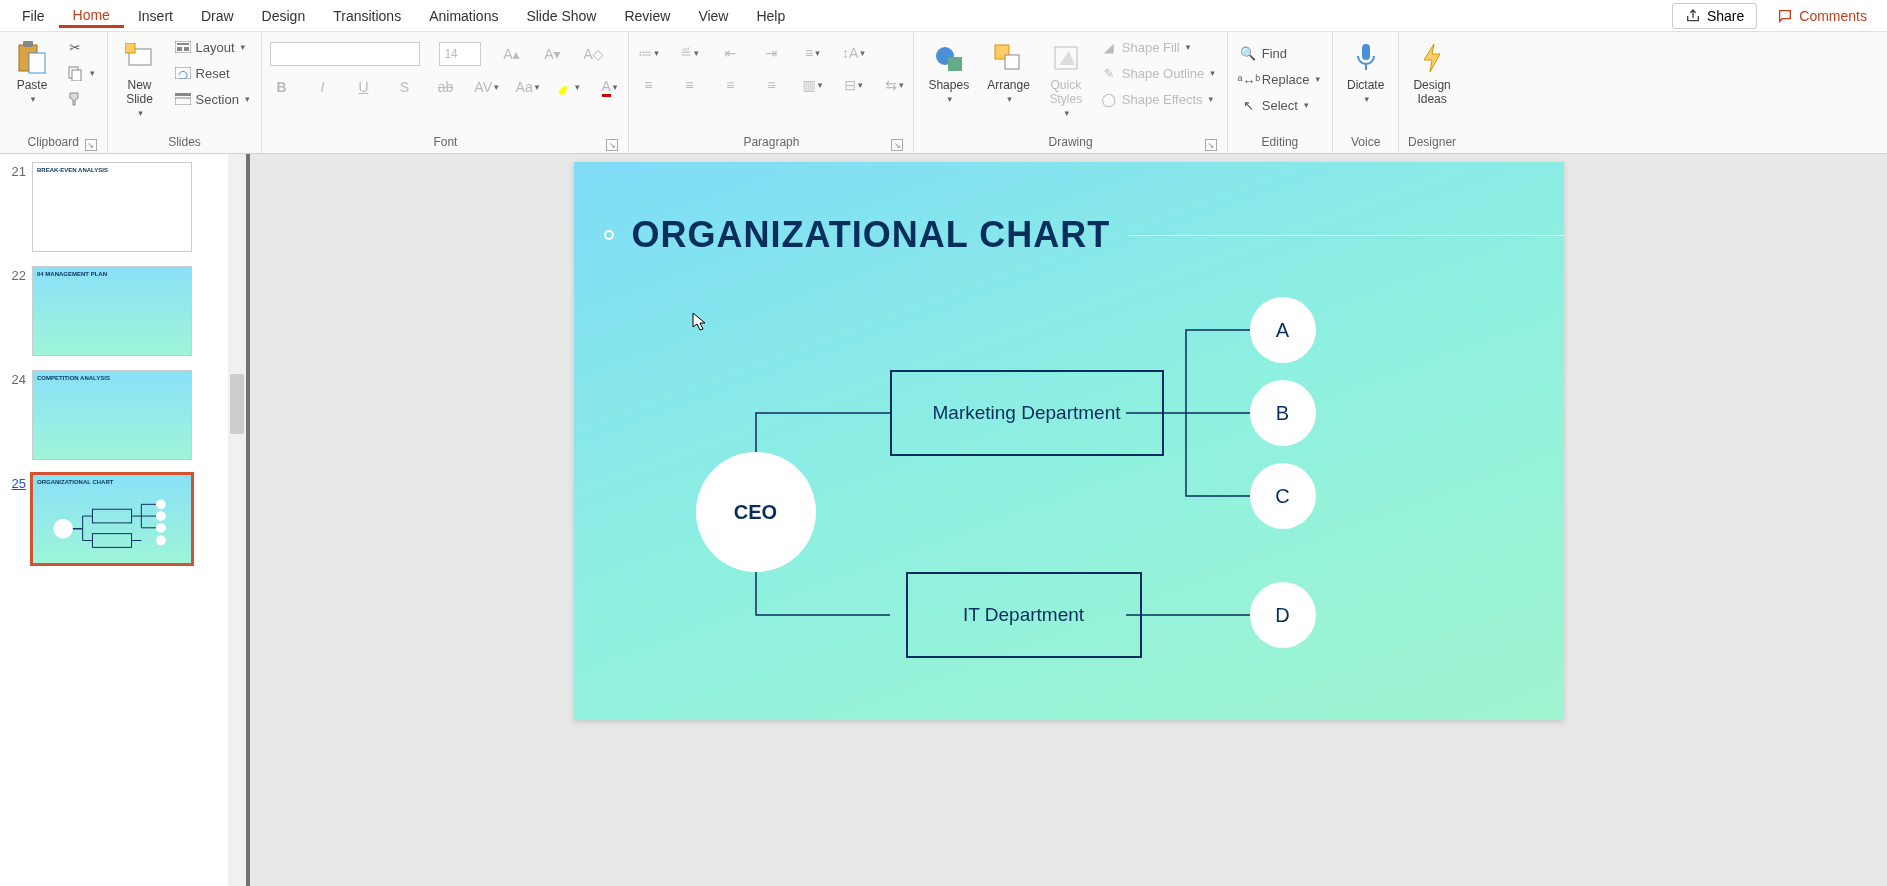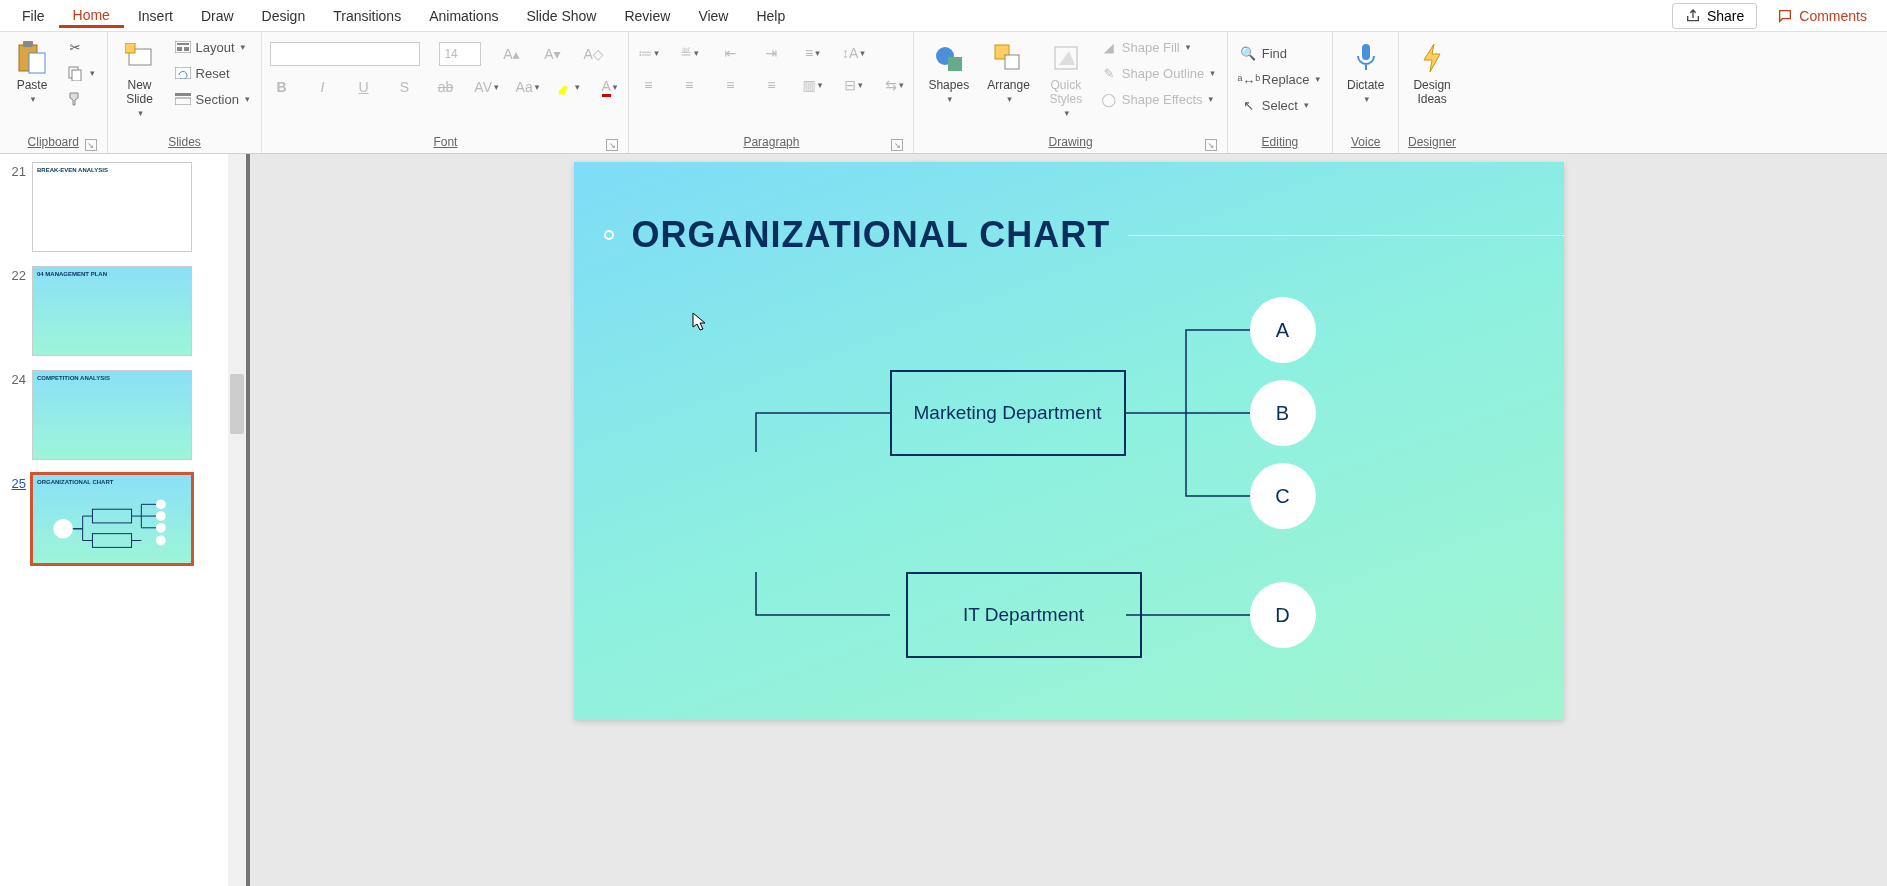--- a/index.html
+++ b/index.html
@@ -11,21 +11,21 @@
 .menu-item.active { color: #c43e1c; border-bottom: 3px solid #c43e1c; padding-bottom: 2px; font-weight: 400; }
 .menubar-spacer { flex: 1; }
 .share-btn, .comments-btn { display: flex; align-items: center; gap: 6px; padding: 4px 12px; font-size: 14px; border: 1px solid #ccc; border-radius: 3px; margin-left: 8px; cursor: pointer; background:#fff; }
 .comments-btn { color: #c43e1c; border: none; }
 .share-icon-svg, .comments-icon-svg { width: 16px; height: 16px; }
 
 
 .ribbon { display: flex; height: 122px; border-bottom: 1px solid #d0d0d0; background: #fafafa; }
 .ribbon-group { display: flex; flex-direction: column; border-right: 1px solid #e0e0e0; padding: 4px 8px 0 8px; position: relative; }
 .ribbon-group-body { display: flex; flex: 1; align-items: flex-start; gap: 6px; }
-.ribbon-group-label { text-align: center; font-size: 12px; color: #666; padding: 2px 0 4px 0; position: relative; text-decoration: underline; }
+.ribbon-group-label { text-align: center; font-size: 12px; color: #666; padding: 2px 0 4px 0; position: relative; }
 .ribbon-group-label .dialog-launcher { position: absolute; right: 2px; bottom: 2px; width: 12px; height: 12px; border: 1px solid #aaa; font-size: 8px; display:flex; align-items:center; justify-content:center; color:#888; }
 
 .big-btn { display: flex; flex-direction: column; align-items: center; justify-content: center; padding: 4px 6px; cursor: pointer; font-size: 12px; color: #444; gap: 2px; }
 .big-btn .icon-box { width: 36px; height: 36px; display:flex; align-items:center; justify-content:center; }
 .small-btn-col { display: flex; flex-direction: column; gap: 4px; justify-content: center; }
 .small-btn-row { display: flex; align-items: center; gap: 4px; padding: 2px 4px; cursor: pointer; font-size: 13px; color: #555; }
 .small-icon { width: 18px; height: 18px; display:flex; align-items:center; justify-content:center; }
 .chev { font-size: 9px; color: #666; margin-left: 2px; }
 
 .font-row { display: flex; align-items: center; gap: 19px; }
@@ -46,21 +46,21 @@
 
 .canvas-area { flex: 1; display: flex; align-items: flex-start; justify-content: center; padding: 8px 20px; overflow:auto; }
 .slide { width: 990px; height: 558px; background: linear-gradient(160deg, #7edcf7 0%, #8ef0e0 50%, #a0f5d0 100%); position: relative; box-shadow: 0 2px 6px rgba(0,0,0,0.15); }
 .slide-title-wrap { position: absolute; top: 52px; left: 30px; right: 0; display:flex; align-items:center; gap:18px; }
 .slide-bullet { width: 10px; height: 10px; border-radius: 50%; border: 2px solid #fff; background: transparent; }
 .slide-title { font-size: 36px; font-weight: 800; color: #0a2e5c; letter-spacing: 1px; }
 .slide-line { flex:1; height:1px; background:#fff; }
 
 .org-ceo { position: absolute; left: 122px; top: 290px; width: 120px; height: 120px; border-radius: 50%; background: #fff; display:flex; align-items:center; justify-content:center; font-weight:800; color:#0a2e5c; font-size:20px; }
 .org-box { position: absolute; border: 2px solid #0a2e5c; display:flex; align-items:center; justify-content:center; font-size:19px; color:#0a2e5c; background:transparent; }
-.org-box.marketing { left: 316px; top: 208px; width: 236px; height: 86px; }
+.org-box.marketing { left: 316px; top: 208px; width: 274px; height: 86px; }
 .org-box.it { left: 332px; top: 410px; width: 236px; height: 86px; }
 .org-circle { position:absolute; width: 66px; height: 66px; border-radius:50%; background:#fff; display:flex; align-items:center; justify-content:center; font-size:20px; color:#0a2e5c; }
 .org-a { left: 676px; top: 135px; }
 .org-b { left: 676px; top: 218px; }
 .org-c { left: 676px; top: 301px; }
 .org-d { left: 676px; top: 420px; }
 
 .cursor-arrow { position:absolute; left:118px; top:150px; width:14px; height:20px; }
 
 svg.line-layer { position:absolute; left:0; top:0; width:100%; height:100%; pointer-events:none; }
@@ -404,20 +404,21 @@
 
       <svg class="line-layer" viewBox="0 0 990 558">
         <path d="M182 290 V251 H316" stroke="#0a2e5c" fill="none" stroke-width="1.5"></path>
         <path d="M182 410 V453 H316" stroke="#0a2e5c" fill="none" stroke-width="1.5"></path>
         <path d="M552 251 H612 V168 H676" stroke="#0a2e5c" fill="none" stroke-width="1.5"></path>
         <path d="M612 251 H676" stroke="#0a2e5c" fill="none" stroke-width="1.5"></path>
         <path d="M612 251 V334 H676" stroke="#0a2e5c" fill="none" stroke-width="1.5"></path>
         <path d="M552 453 H676" stroke="#0a2e5c" fill="none" stroke-width="1.5"></path>
       </svg>
 
+      <div class="org-ceo">CEO</div>
       <div class="org-box marketing">Marketing Department</div>
       <div class="org-box it">IT Department</div>
       <div class="org-circle org-a">A</div>
       <div class="org-circle org-b">B</div>
       <div class="org-circle org-c">C</div>
       <div class="org-circle org-d">D</div>
 
       <svg class="cursor-arrow" viewBox="0 0 14 20">
           <path d="M1 1l0 14 4-3 3 6 3-1-3-6 5 0z" fill="#fff" stroke="#000"></path>
         </svg>

